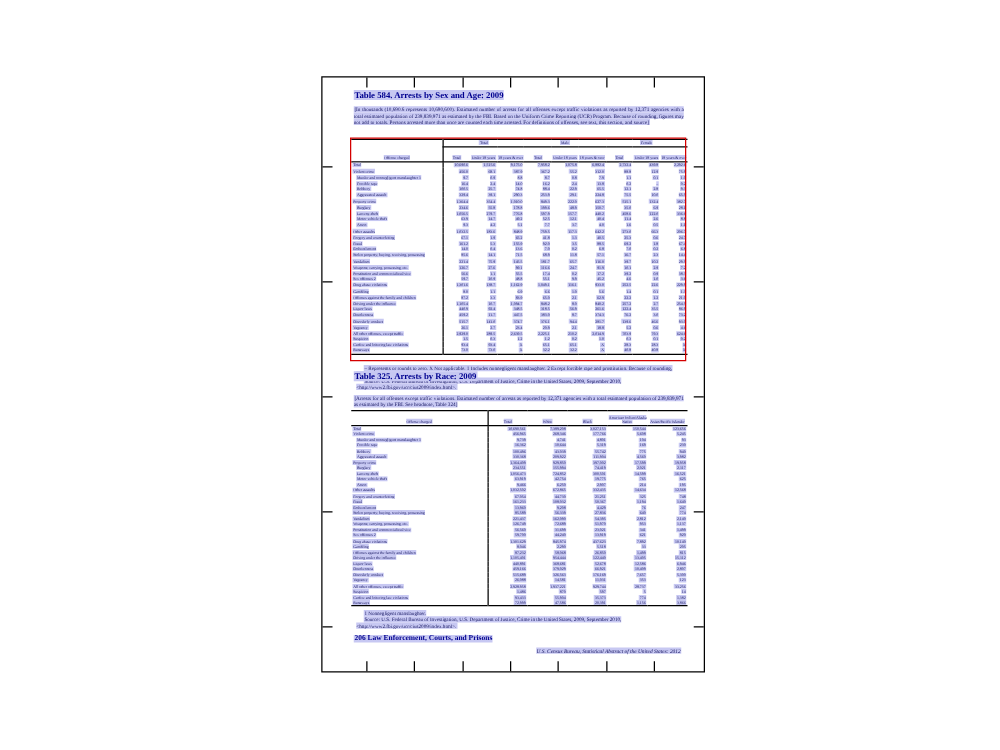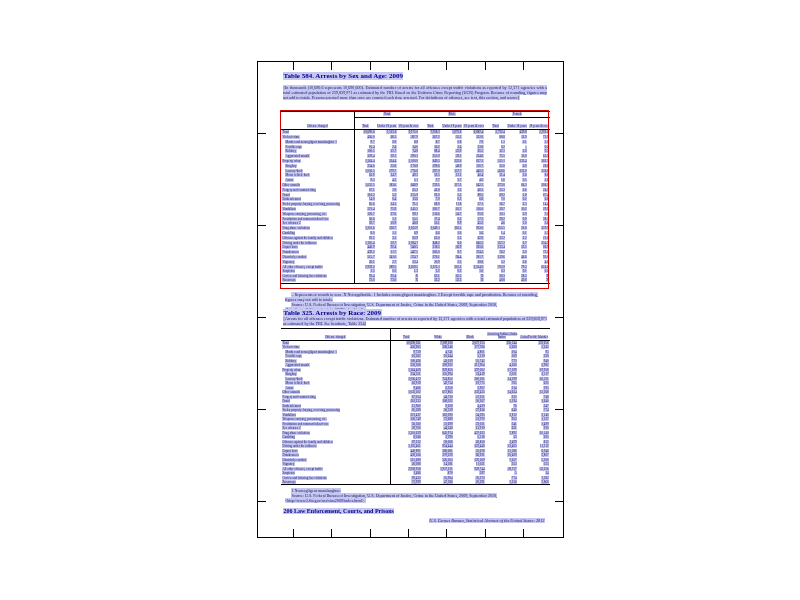--- a/index.html
+++ b/index.html
@@ -13,21 +13,21 @@
 
   .redbox { position:absolute; left:280px; top:110px; width:269px; height:179px;
             border:1.5px solid #d40000; pointer-events:none; z-index:5; }
 
   .hl { background:var(--hl,#c7c8f2); color:var(--txt,#14145f); padding:0 0.5px; }
 
   .t-title { position:absolute; left:25px; font-size:7px; line-height:7.5px;
              font-weight:bold; white-space:nowrap; }
   .t-title .hl { color:var(--title,#00008f); }
   .pos-t1title { top:11px; }
-  .pos-t2title { top:248px; }
+  .pos-t2title { top:236px; }
 
   .headnote { position:absolute; left:25px; width:264px; font-size:4.15px;
               line-height:5px; text-align:justify; }
   .pos-t1head { top:23px; }
   .pos-t2head { top:254px; }
 
   .datatable { position:absolute; left:23px; border-collapse:collapse; table-layout:fixed;
                width:269px; font-size:3.1px; color:var(--txt,#14145f);
                border-top:1px solid #000; border-bottom:1px solid #000; }
   .pos-table1 { top:49px; }

